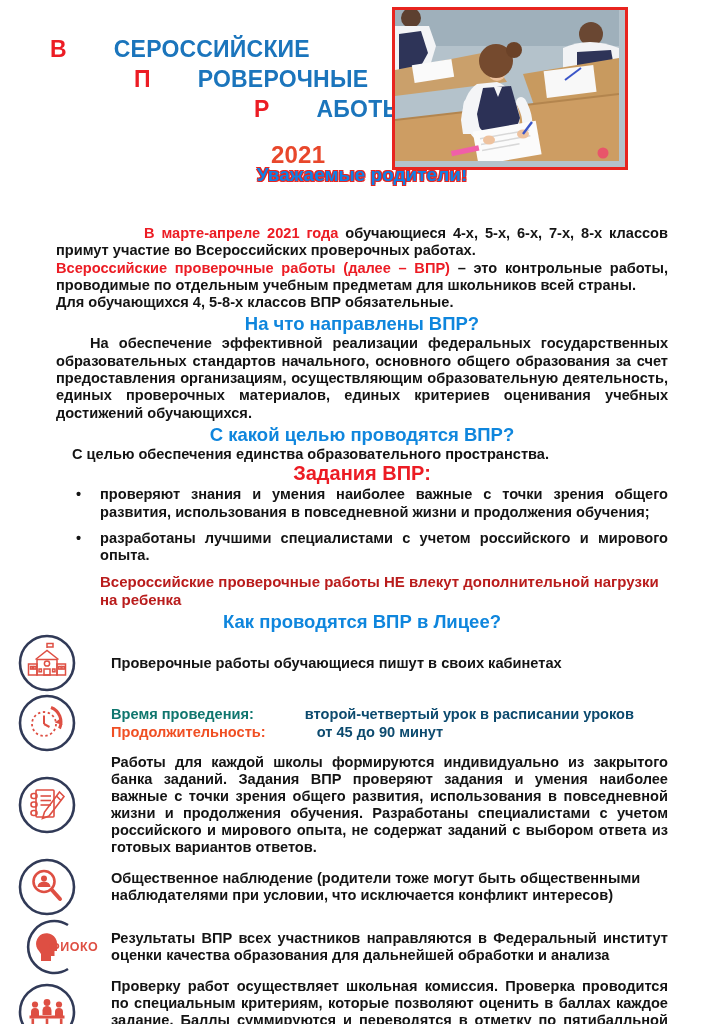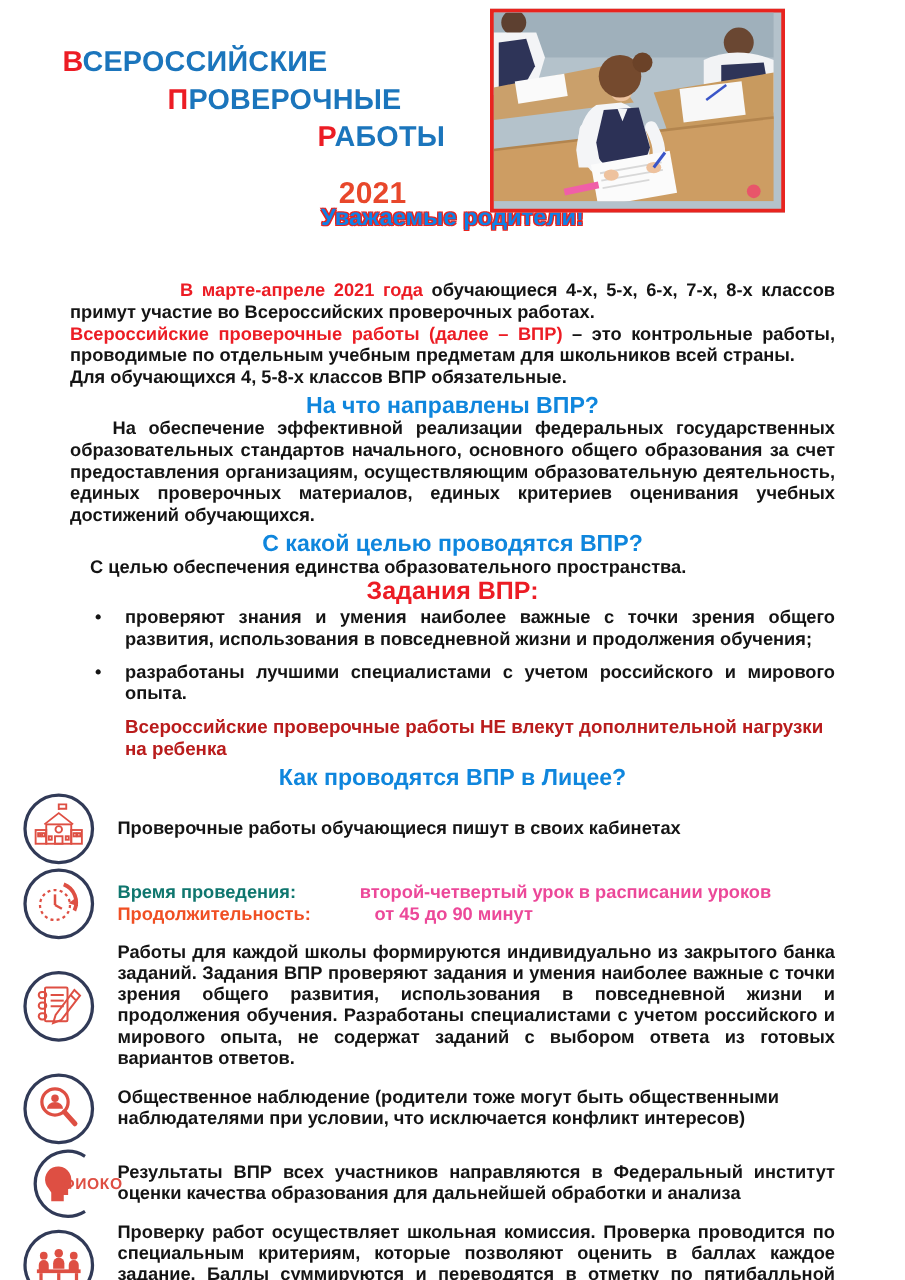--- a/index.html
+++ b/index.html
@@ -6,46 +6,46 @@
   .page{position:relative;width:724px;height:1024px;background:#fff;overflow:hidden;
         font-family:"Liberation Sans",sans-serif;font-weight:700;color:#141414;}
   
   .header{position:relative;height:164px;}
   .title-block{position:absolute;left:50px;top:34px;font-size:23px;line-height:30px;letter-spacing:.2px;}
   .t-line{white-space:nowrap;}
   .tl2{padding-left:84px;}
   .tl3{padding-left:204px;}
   .tl-year{padding-left:221px;color:#e8472b;font-size:24px;margin-top:16px;}
   .init{color:#ec1c24;}
-  .trest{color:#1b75bc;}
+  .trest{color:#1b75bc;margin-left:47px;}
   .photo-frame{position:absolute;left:392px;top:7px;width:230px;height:157px;border:3px solid #e8241f;
                background:#b4c2cb;overflow:hidden;}
   
   main{padding:0 56px;}
   .greeting{margin:0 0 1px;font-size:19px;line-height:21px;text-align:center;color:#0d82e8;
             text-shadow:-1px -1px 0 #e8241f,1px -1px 0 #e8241f,-1px 1px 0 #e8241f,1px 1px 0 #e8241f;}
   .body-p{margin:0;font-size:14.6px;line-height:17.3px;text-align:justify;}
   .ind88{text-indent:88px;margin-top:40px;}
   .ind34{text-indent:34px;}
   .ind16{text-indent:16px;}
   .red-t{color:#ec1c24;}
   .h-blue{margin:2px 0 1px;font-size:18.5px;line-height:21px;text-align:center;color:#0f86dd;}
   .h-red{margin:1px 0;font-size:20px;line-height:19px;text-align:center;color:#ec1c24;}
   .bullet{position:relative;margin:3px 0 9px;padding-left:44px;font-size:14.6px;line-height:17.3px;text-align:justify;}
   .bullet .mark{position:absolute;left:20px;}
   .note-red{margin:2px 0 0;padding-left:44px;color:#b91c1c;font-size:15px;line-height:18px;}
   
-  .icon-row{display:flex;align-items:center;gap:18px;margin:2px 0 2px -38px;}
+  .icon-row{display:flex;align-items:center;gap:35px;margin:2px 0 2px -38px;}
   .icon-slot{flex:0 0 58px;height:58px;position:relative;}
   .icon-slot svg{position:absolute;left:0;top:0;overflow:visible;}
   .row-text{flex:1;font-size:14.6px;line-height:17px;}
   .just{text-align:justify;}
   .lbl-red{color:#0f766e;text-align:right;}
   .lbl-orange{color:#f04f23;}
-  .lblval{margin-left:7px;color:#ec4899;padding-left:44px;}
+  .lblval{margin-left:7px;color:#0c4a6e;padding-left:44px;}
   .r2line{margin:1px 0;}
 </style>
 </head>
 <body>
 
 <div class="page">
 
   <header class="header">
     <div class="title-block">
       <div class="t-line"><span class="init">В</span><span class="trest">СЕРОССИЙСКИЕ</span></div>

